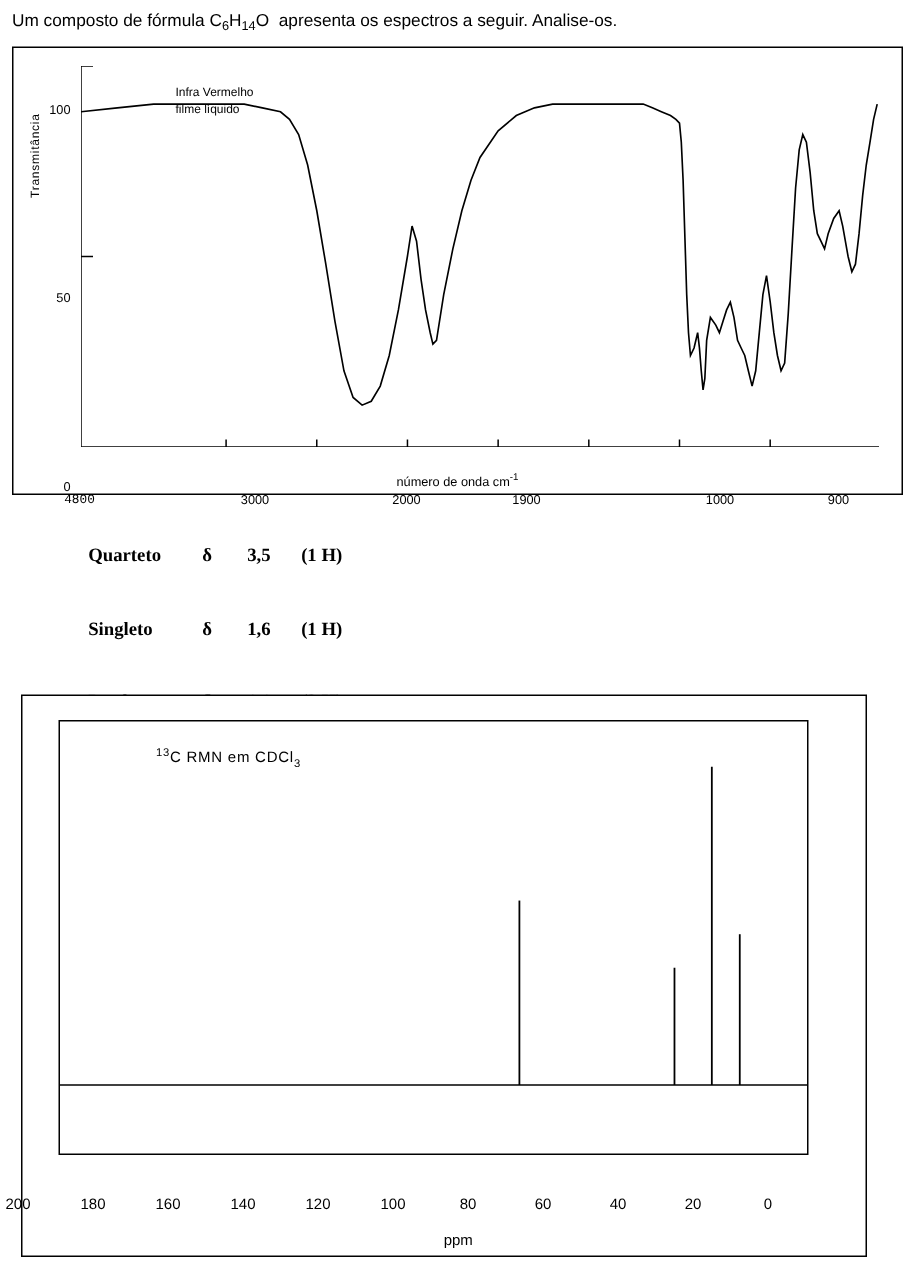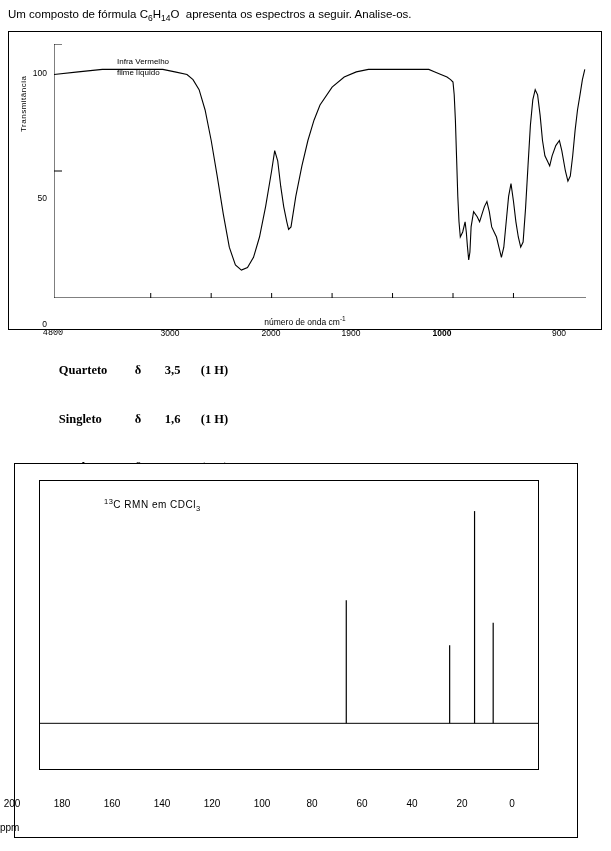--- a/index.html
+++ b/index.html
@@ -140,20 +140,21 @@
     position: absolute;
     font-size: 10px;
     text-align: center;
     width: 34px;
   }
   .c13-xlabel {
     position: absolute;
     top: 822px;
     left: 0;
     width: 611px;
+    text-align: center;
     font-size: 10px;
   }
 </style>
 </head>
 <body>
 
 <div class="page">
 
   <div class="question">
     <span>Um composto de fórmula C</span><sub>6</sub><span>H</span><sub>14</sub><span>O</span>&nbsp;
@@ -165,21 +166,21 @@
     <div class="ylabel">Transmitância</div>
 
     <div class="ytick" style="left:12px; top:36px;">100</div>
     <div class="ytick" style="left:12px; top:161px;">50</div>
     <div class="ytick" style="left:12px; top:287px;">0</div>
 
     <div class="xtick" style="left:24px; top:296px;font-family:Liberation Mono, monospace;">4800</div>
     <div class="xtick" style="left:141px; top:296px;">3000</div>
     <div class="xtick" style="left:242px; top:296px;">2000</div>
     <div class="xtick" style="left:322px; top:296px;">1900</div>
-    <div class="xtick" style="left:413px; top:296px;font-weight:bold;">1000</div>
+    <div class="xtick" style="left:451px; top:296px;">1000</div>
     <div class="xtick" style="left:530px; top:296px;">900</div>
 
     <div class="ir-xlabel">
       <span>número de onda cm</span><sup>-1</sup>
     </div>
 
     <div class="ir-note">
       <div>Infra Vermelho</div>
       <div>filme líquido</div>
     </div>

